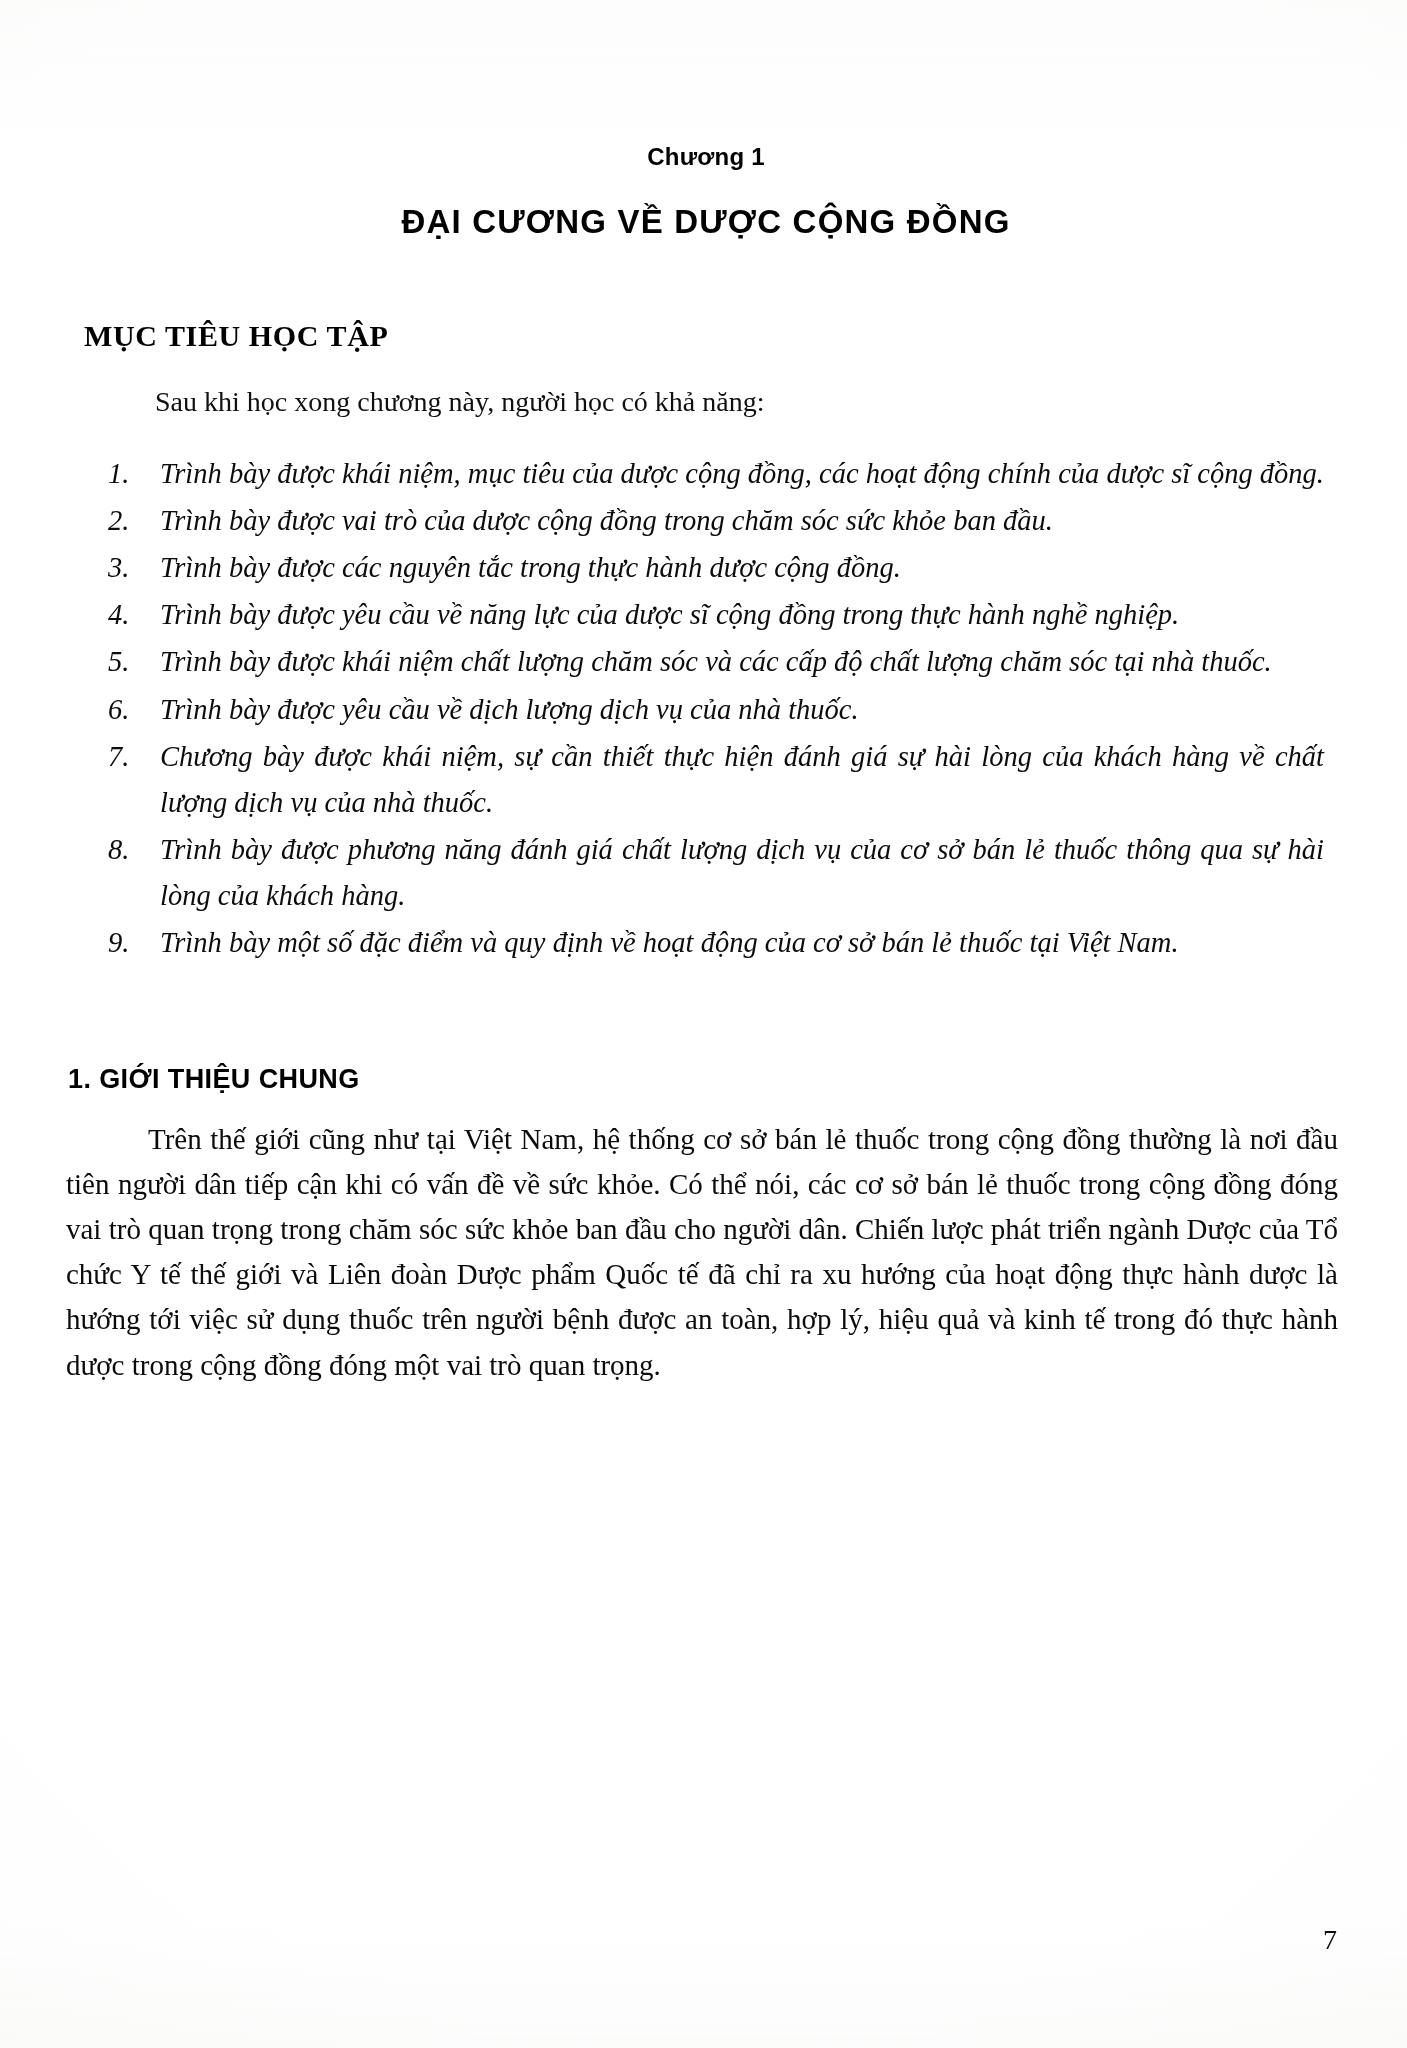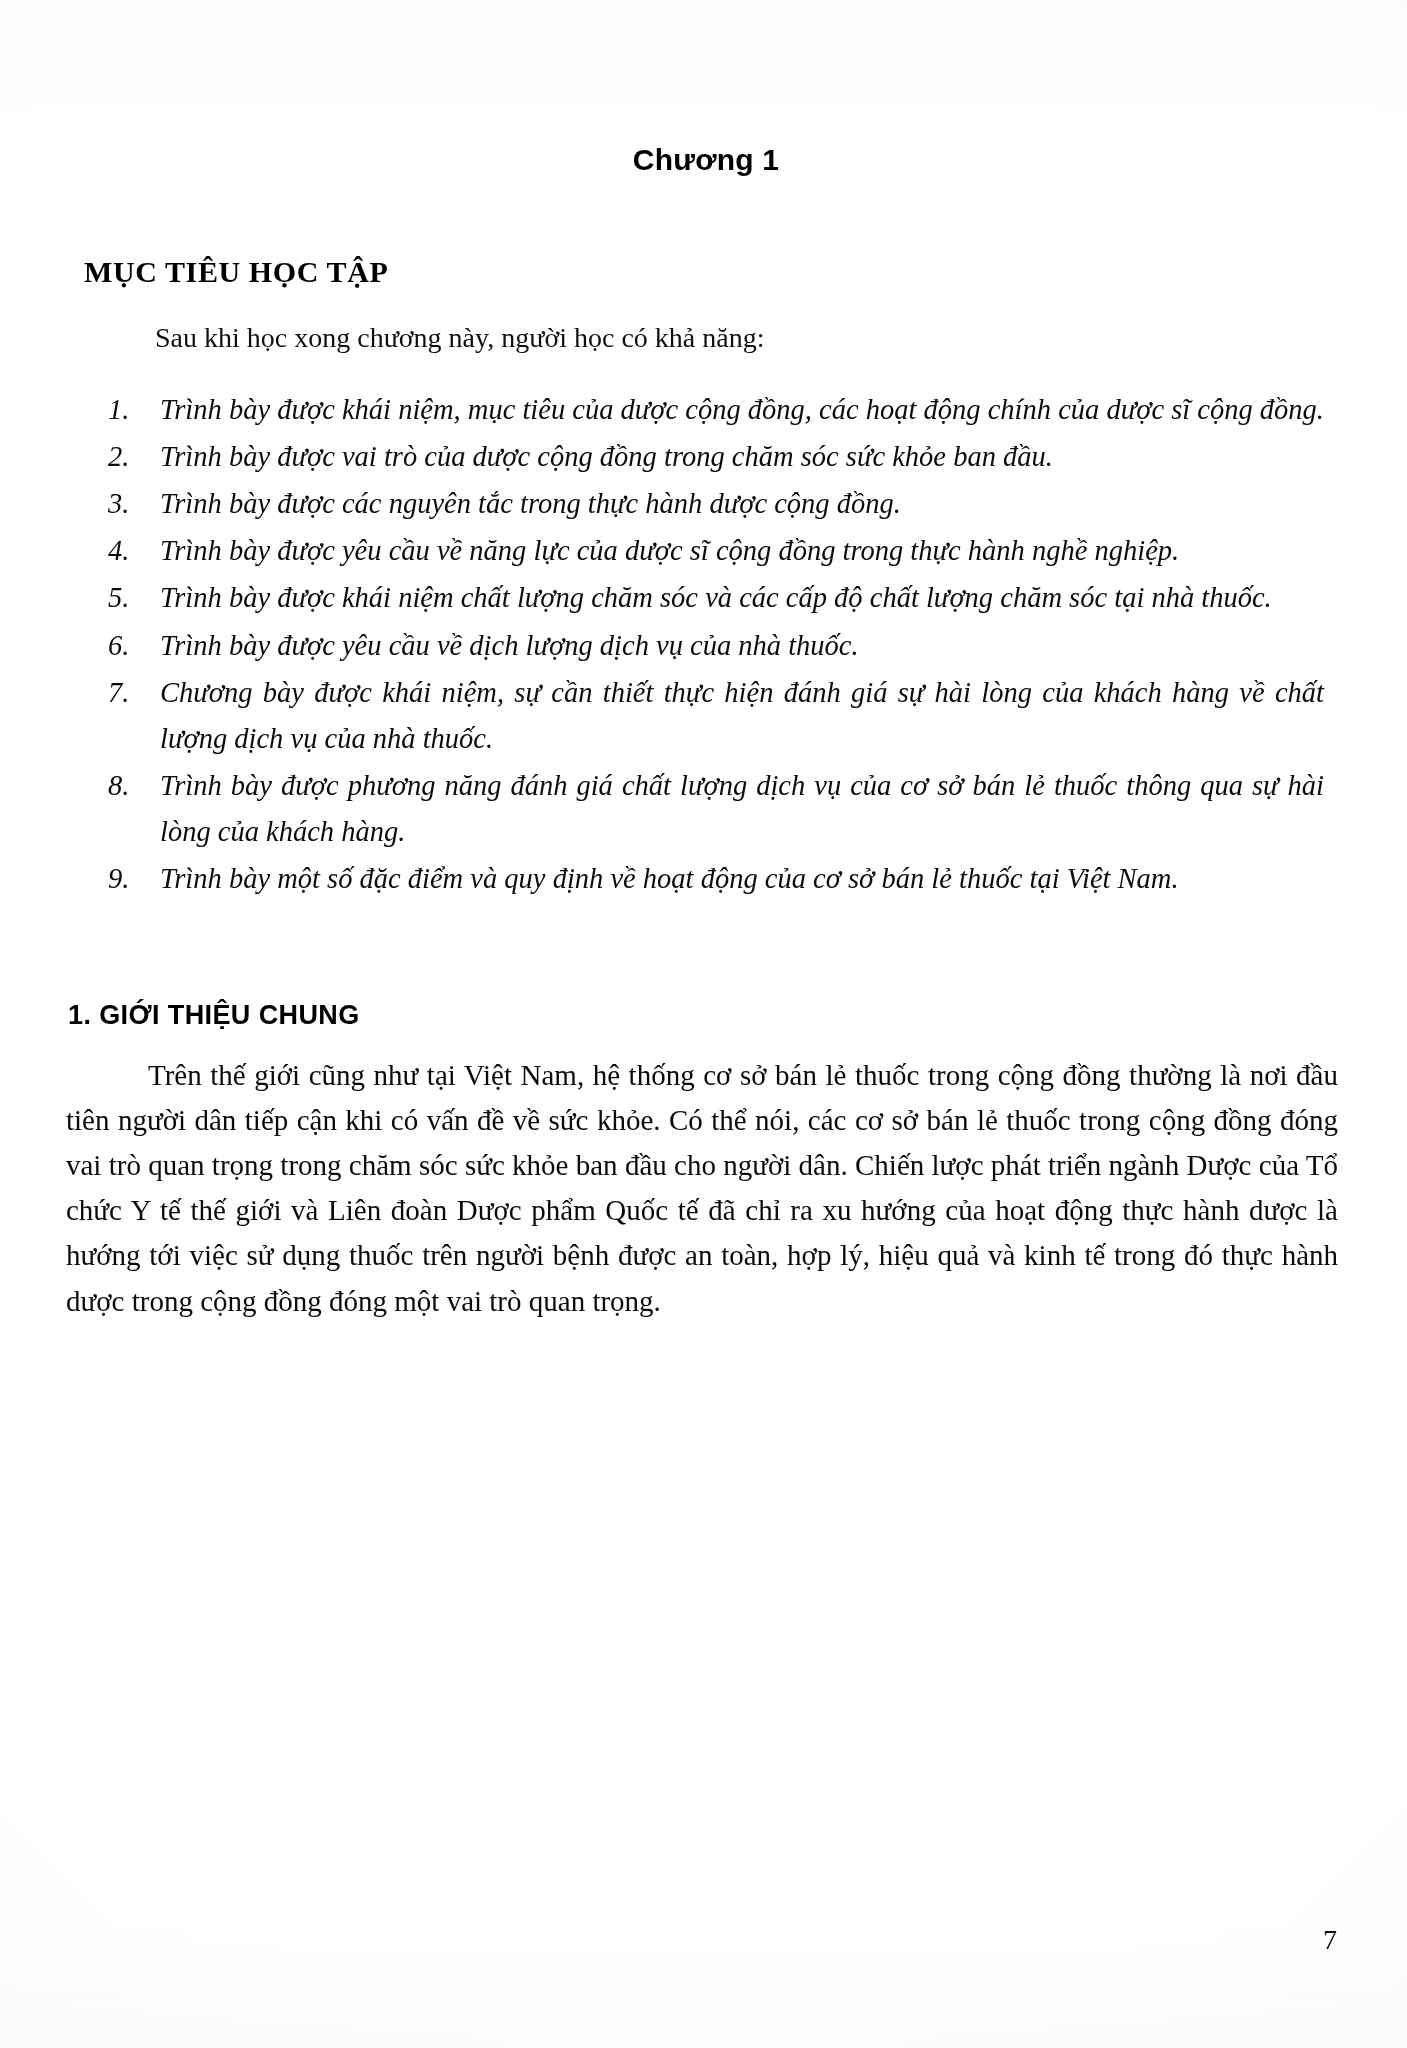--- a/index.html
+++ b/index.html
@@ -42,21 +42,21 @@
     padding: 0 55px 0 60px;
   }
 
   
   .chapter-label {
     margin: 0;
     padding-top: 143px;
     text-align: center;
     font-family: "Liberation Sans", "DejaVu Sans", sans-serif;
     font-weight: bold;
-    font-size: 30px;
+    font-size: 24px;
     letter-spacing: .2px;
     color: #000;
   }
   .chapter-title {
     margin: 0;
     padding-top: 32px;
     text-align: center;
     font-family: "Liberation Sans", "DejaVu Sans", sans-serif;
     font-weight: bold;
     font-size: 33px;
@@ -150,20 +150,21 @@
 </head>
 <body>
 
 <div class="page"></div>
 <div class="scan-noise"></div>
 
 <div class="content">
 
   <h2 class="chapter-label">Chương 1</h2>
 
+  <h1 class="chapter-title">ĐẠI CƯƠNG VỀ DƯỢC CỘNG ĐỒNG</h1>
 
   <h3 class="objectives-heading">MỤC TIÊU HỌC TẬP</h3>
 
   <p class="objectives-intro">Sau khi học xong chương này, người học có khả năng:</p>
 
   <ol class="objectives-list">
 
     <li class="objective-item">
       <span class="objective-num">1.</span>
       <span class="objective-text">Trình bày được khái niệm, mục tiêu của dược cộng đồng, các hoạt động chính của dược sĩ cộng đồng.</span>

